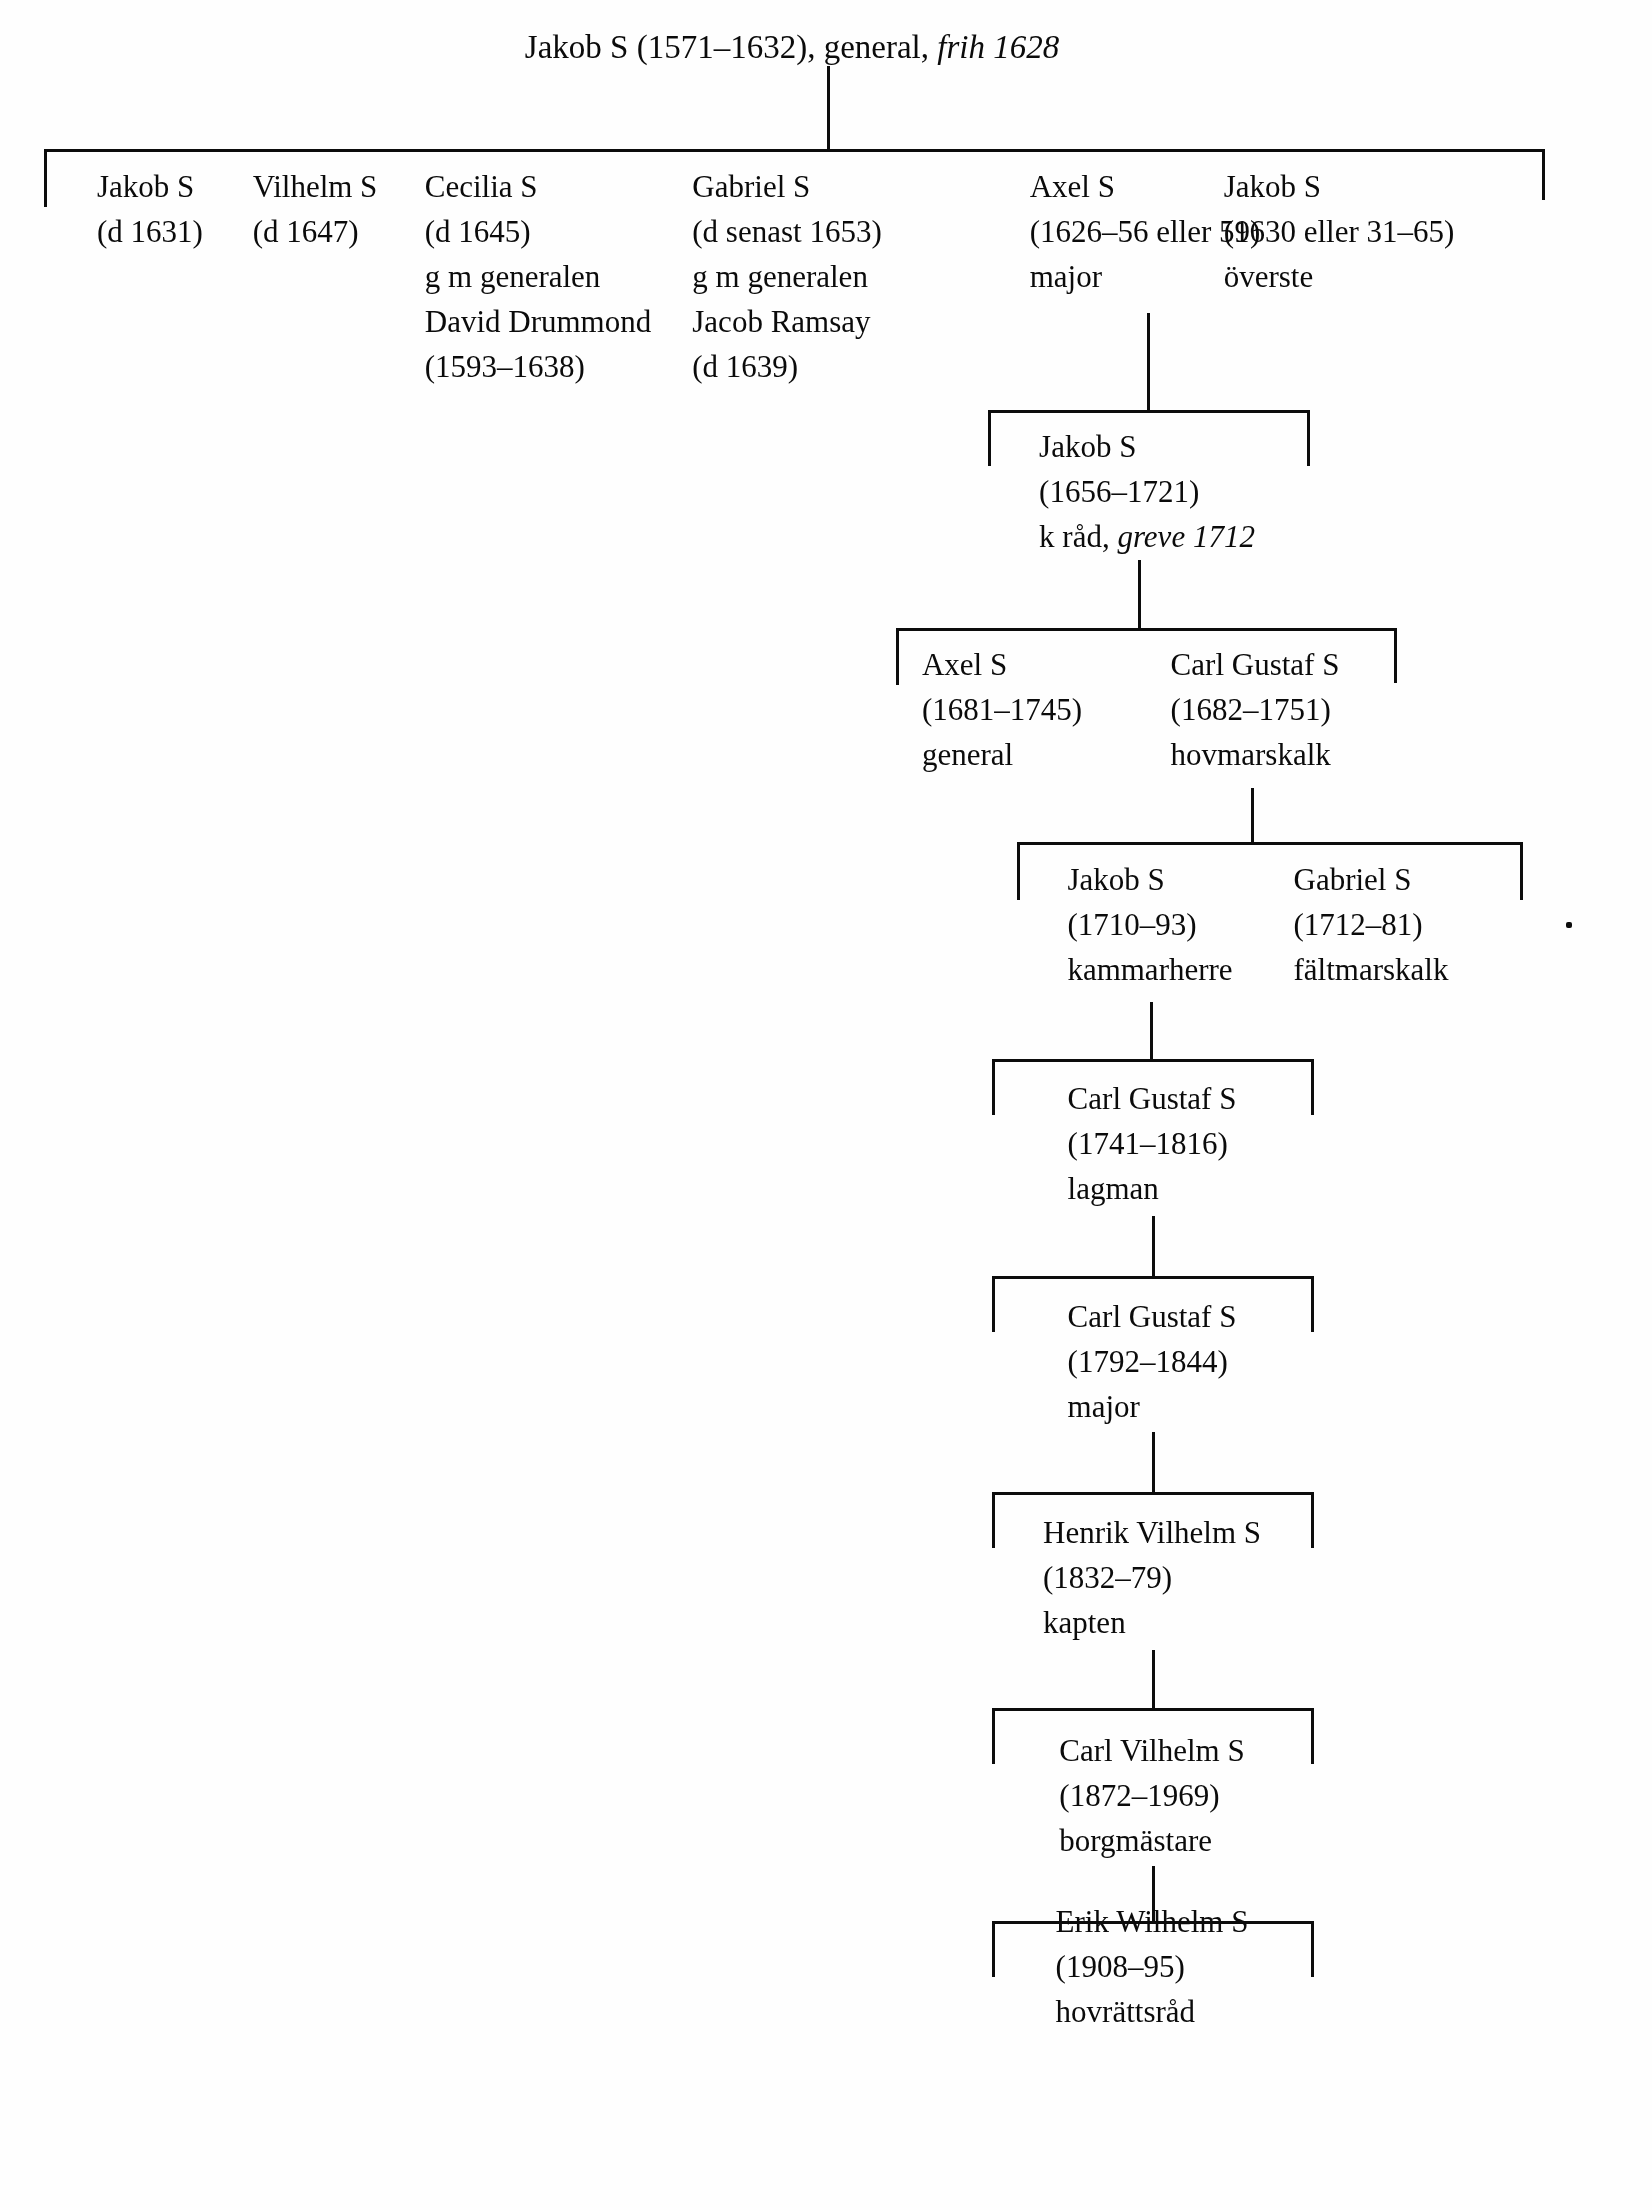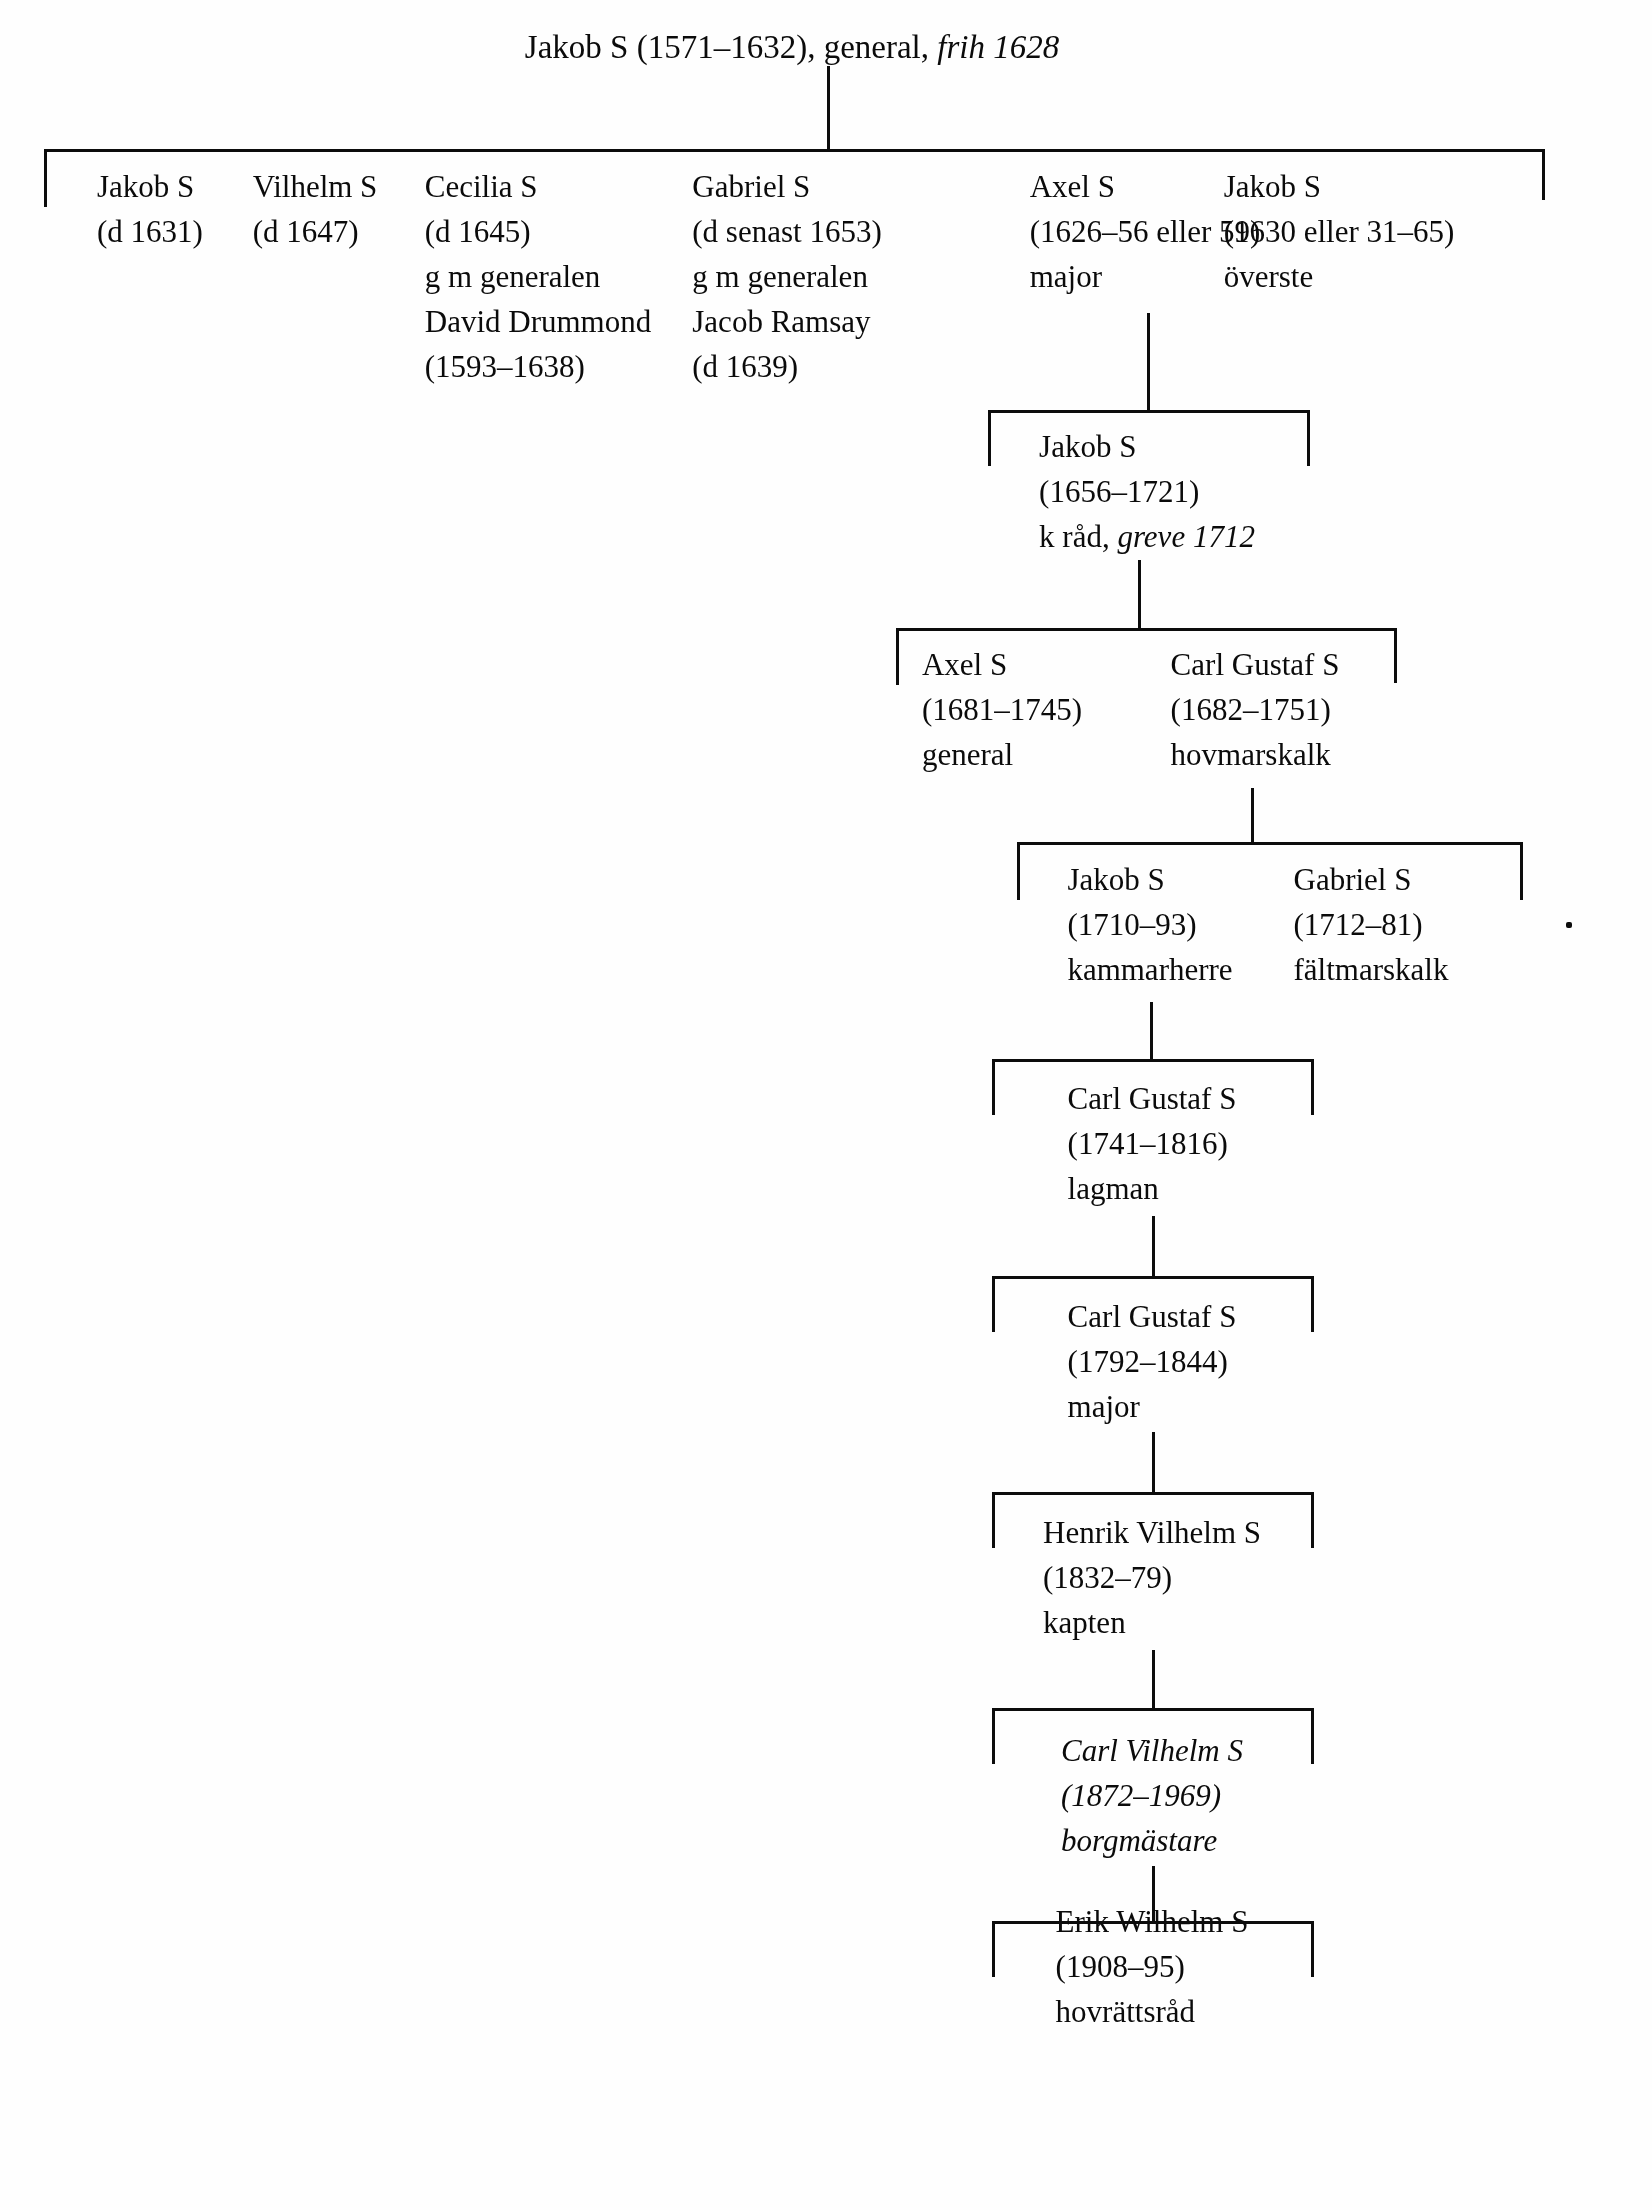--- a/index.html
+++ b/index.html
@@ -194,21 +194,21 @@
     <div>(1792–1844)</div>
     <div>major</div>
   </div>
 
   <div class="person" style="left:1152px; top:1510px;">
     <div>Henrik Vilhelm S</div>
     <div>(1832–79)</div>
     <div>kapten</div>
   </div>
 
-  <div class="person" style="left:1152px; top:1728px;font-style:italic;">
+  <div class="person" style="left:1152px; top:1728px;">
     <div>Carl Vilhelm S</div>
     <div>(1872–1969)</div>
     <div>borgmästare</div>
   </div>
 
   <div class="person" style="left:1152px; top:1899px;">
     <div>Erik Wilhelm S</div>
     <div>(1908–95)</div>
     <div>hovrättsråd</div>
   </div>

